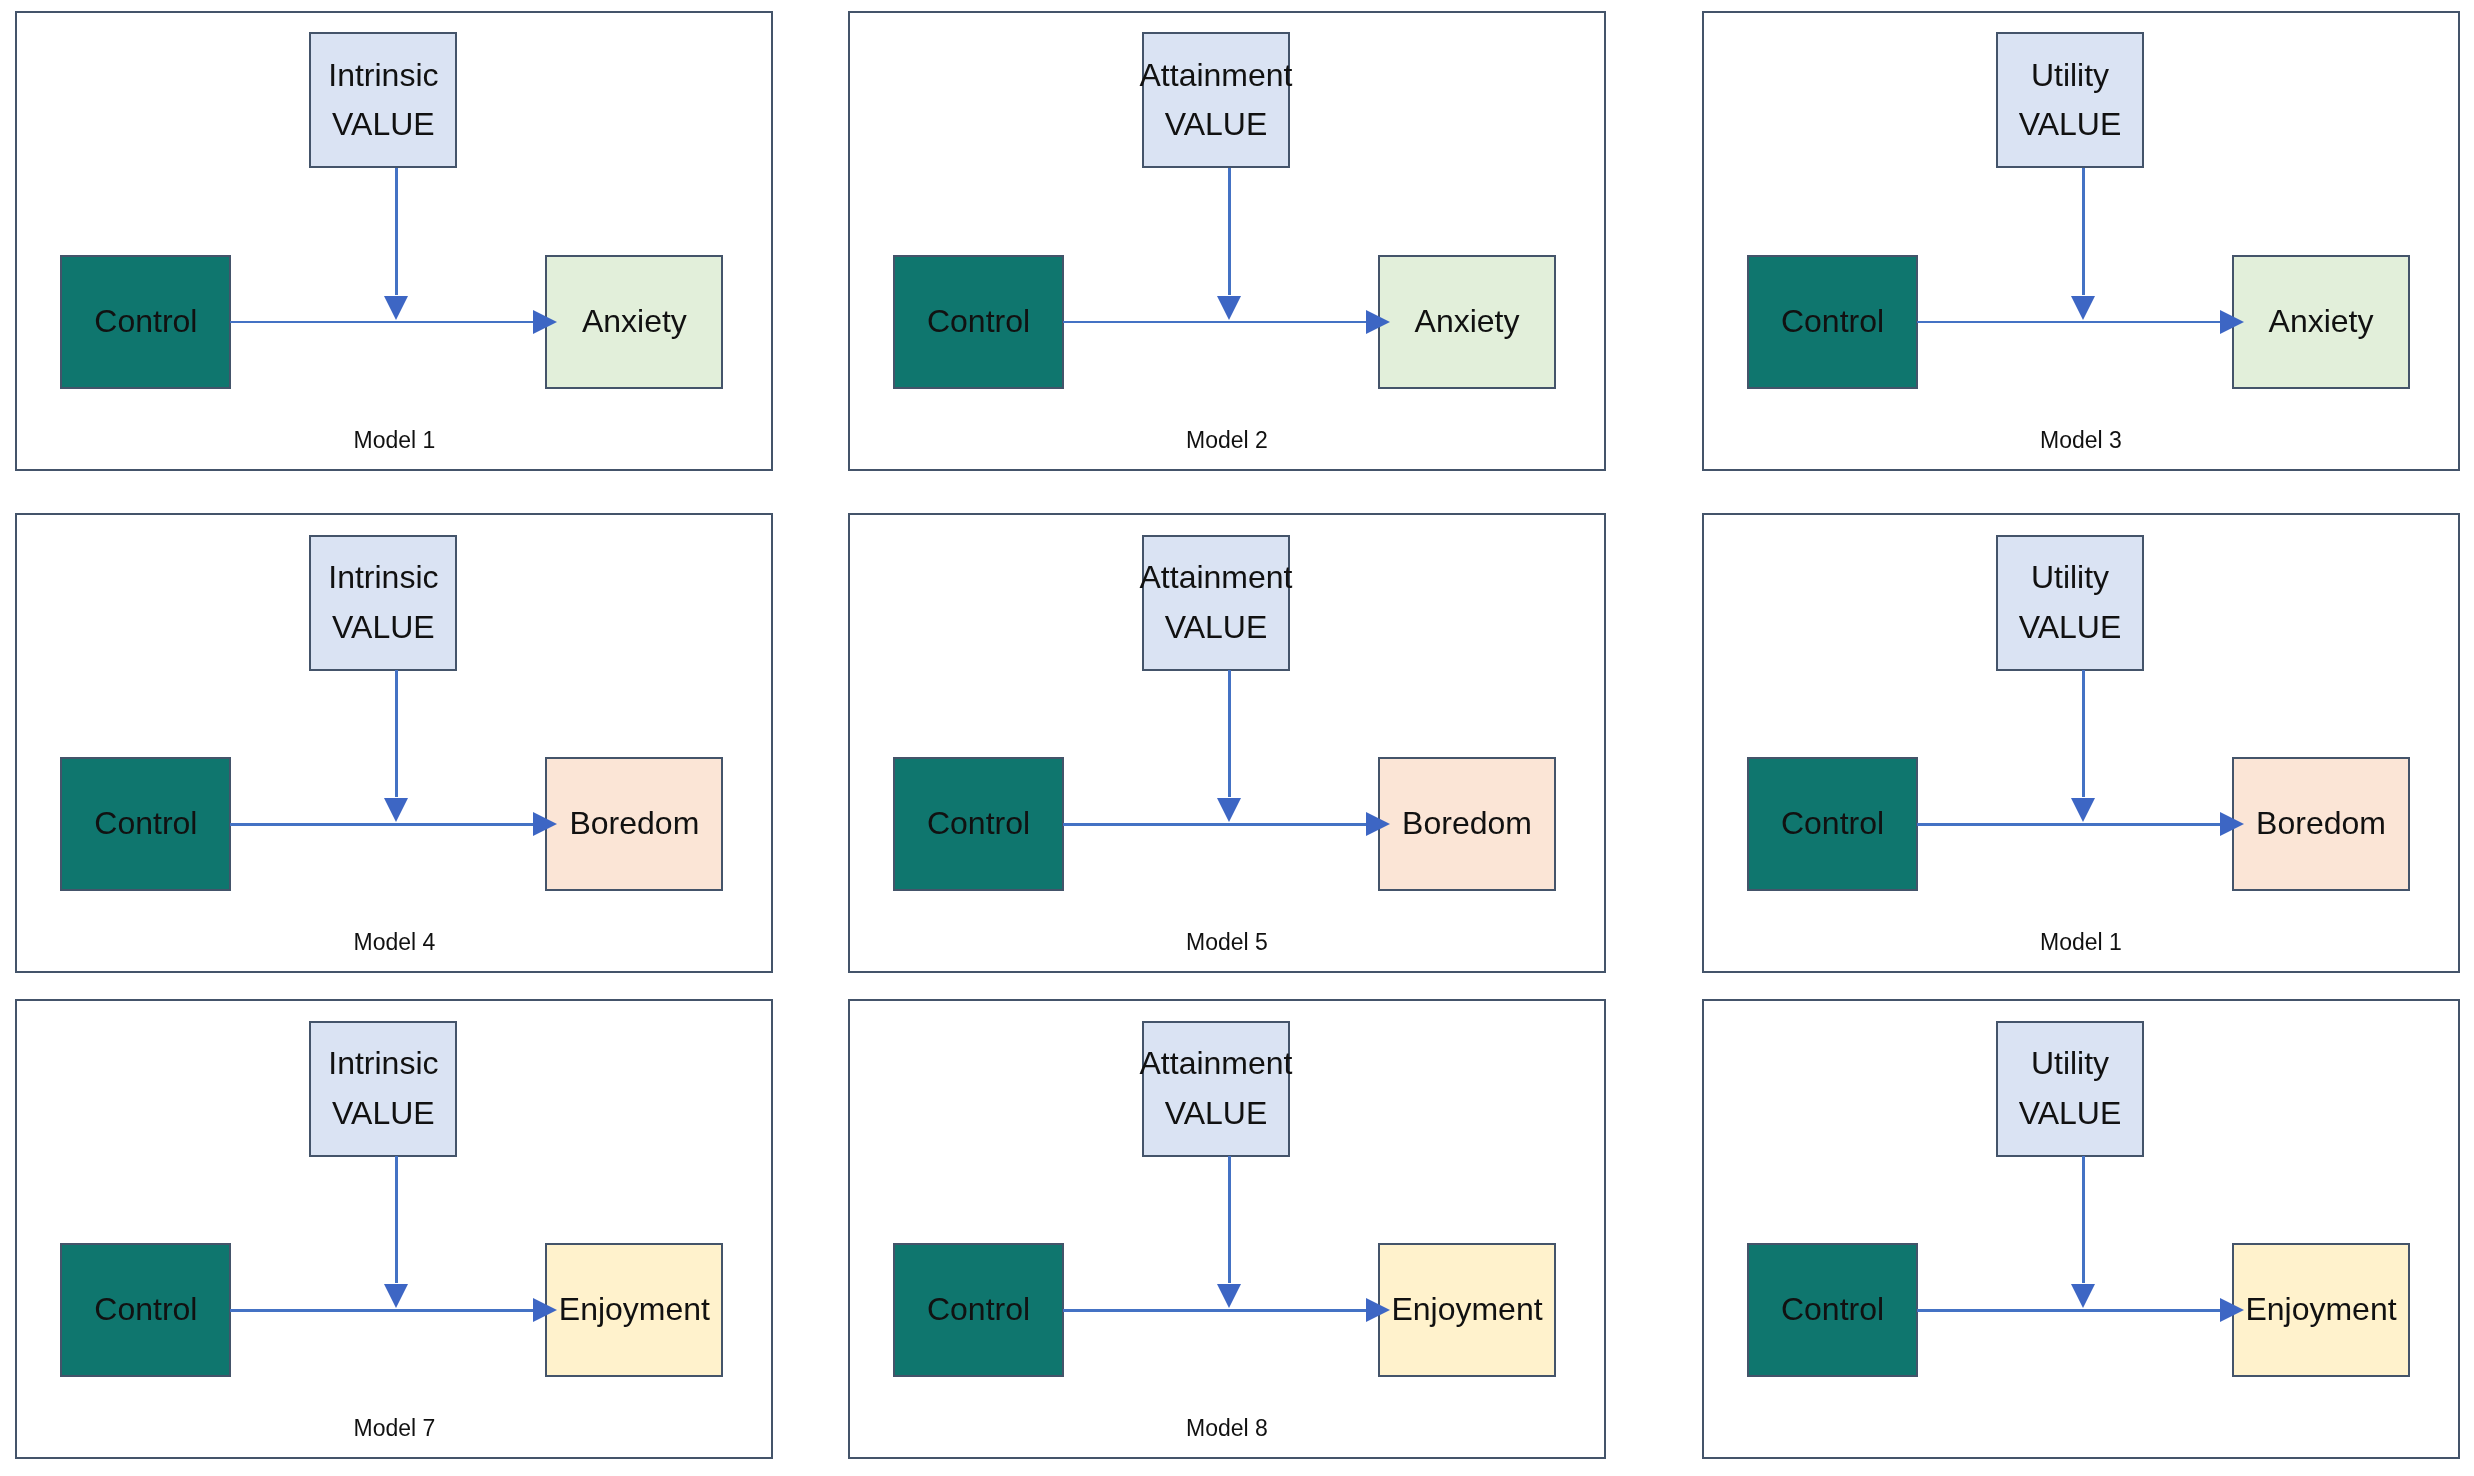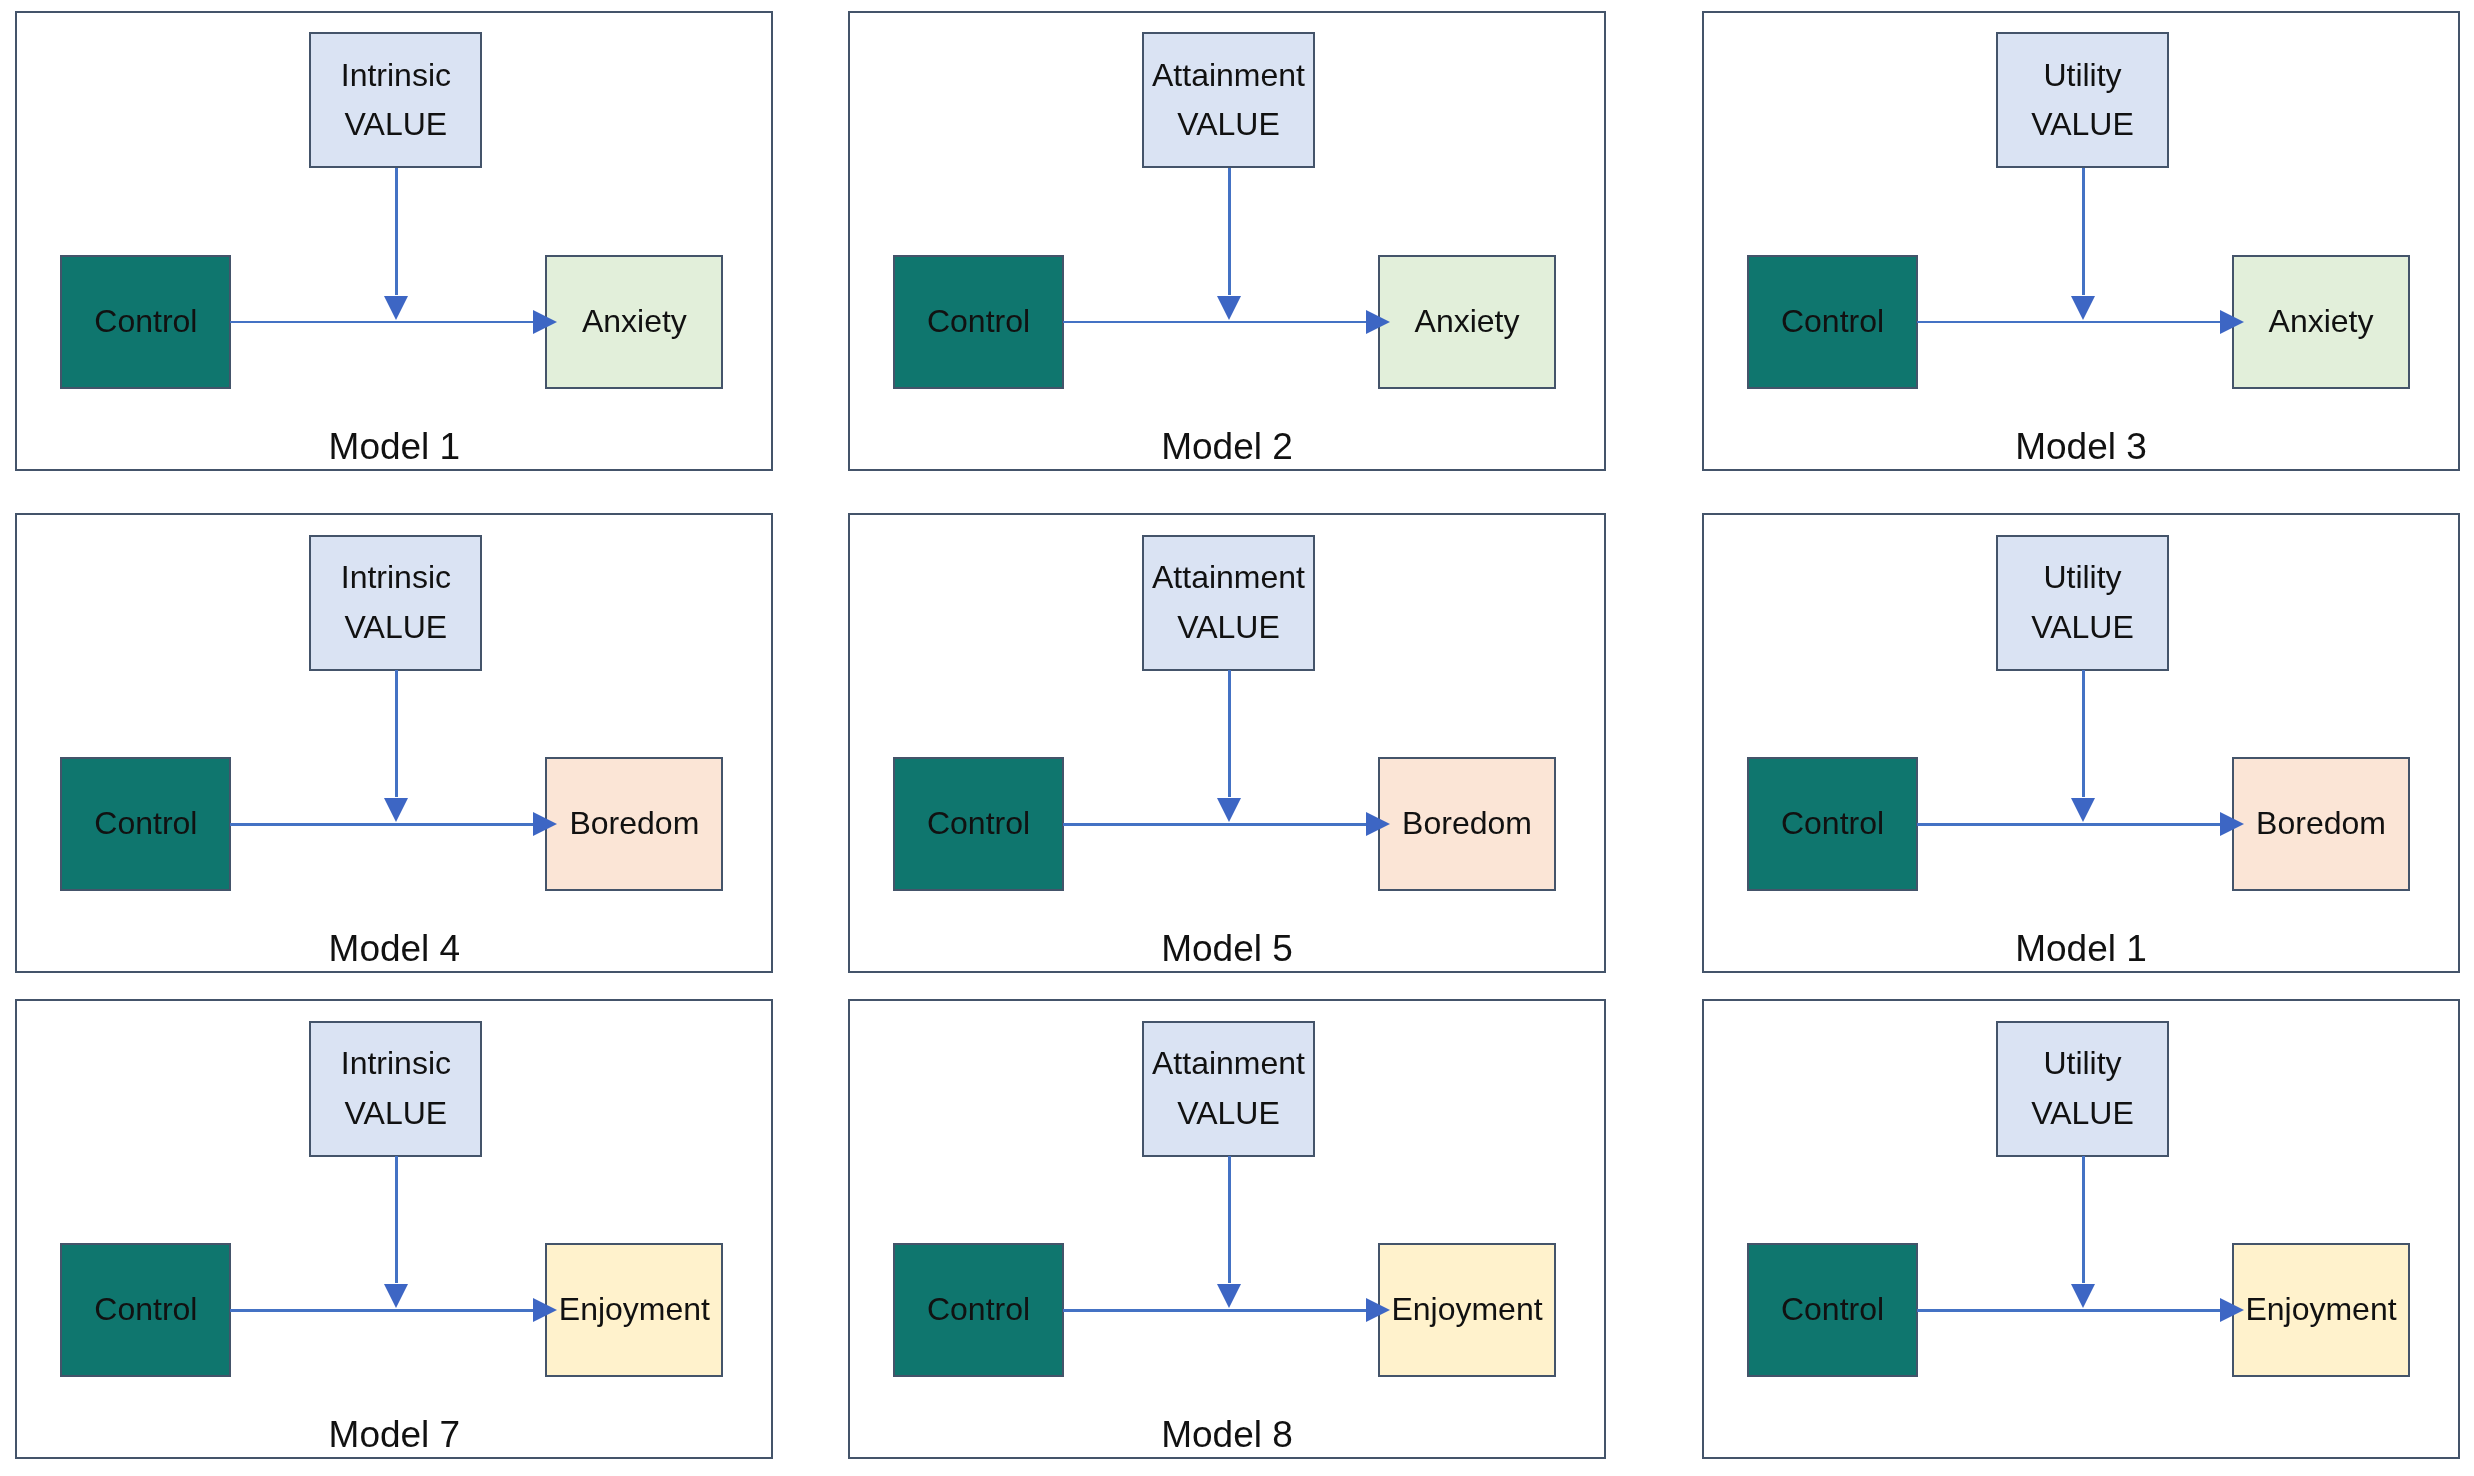--- a/index.html
+++ b/index.html
@@ -25,21 +25,21 @@
     flex-direction: column;
     align-items: center;
     justify-content: center;
     text-align: center;
     font-size: 32px;
     line-height: 1.55;
     color: #111111;
   }
   .moderator {
     left: 292px; top: 19.6px;
-    width: 173px; height: 136px;
+    width: 148px; height: 136px;
     background: #dae3f3;
   }
   .predictor {
     left: 43px; top: 242px;
     width: 171px; height: 134px;
     background: #0f766e;
   }
   .outcome {
     left: 528px; top: 242px;
     width: 178px; height: 134px;
@@ -68,23 +68,23 @@
   .v-head {
     position: absolute;
     left: 367px; top: 283px;
     width: 0; height: 0;
     border-top: 24px solid #3d66c4;
     border-left: 12px solid transparent;
     border-right: 12px solid transparent;
   }
   .caption {
     position: absolute;
-    left: 0; right: 0; bottom: 1px;
+    left: 0; right: 0; bottom: 15px;
     text-align: center;
-    font-size: 37px;
+    font-size: 23px;
     color: #111111;
   }
 </style>
 </head>
 <body>
 
 <section class="panel" style="left:15.4px; top:10.5px;">
   <div class="box moderator">
     <span>Intrinsic</span>
     <span>VALUE</span>

